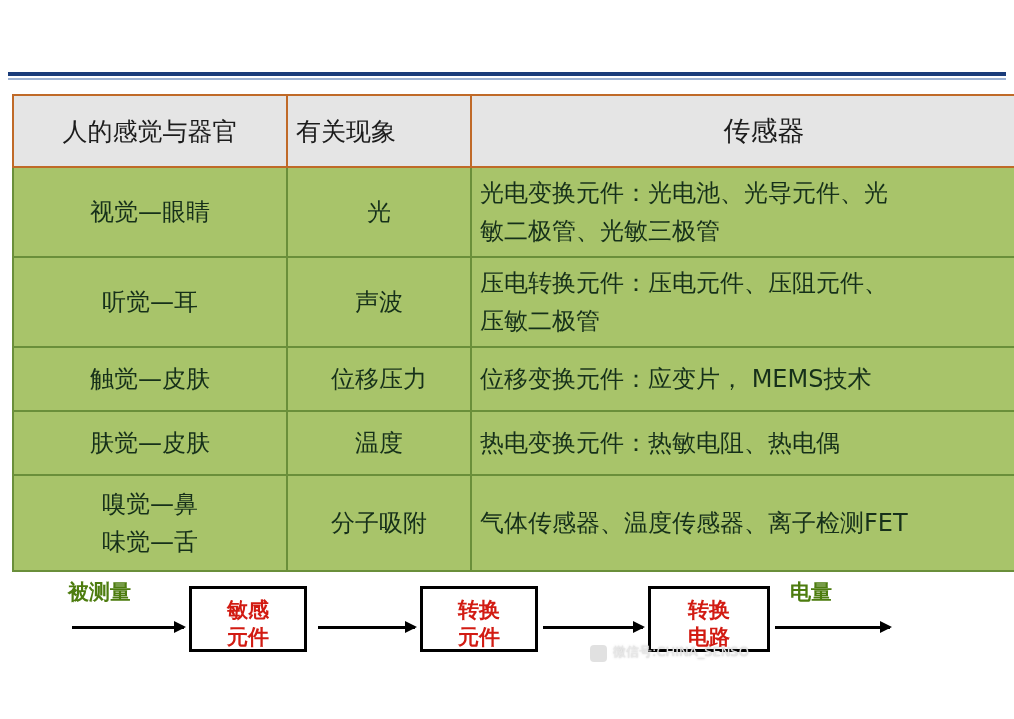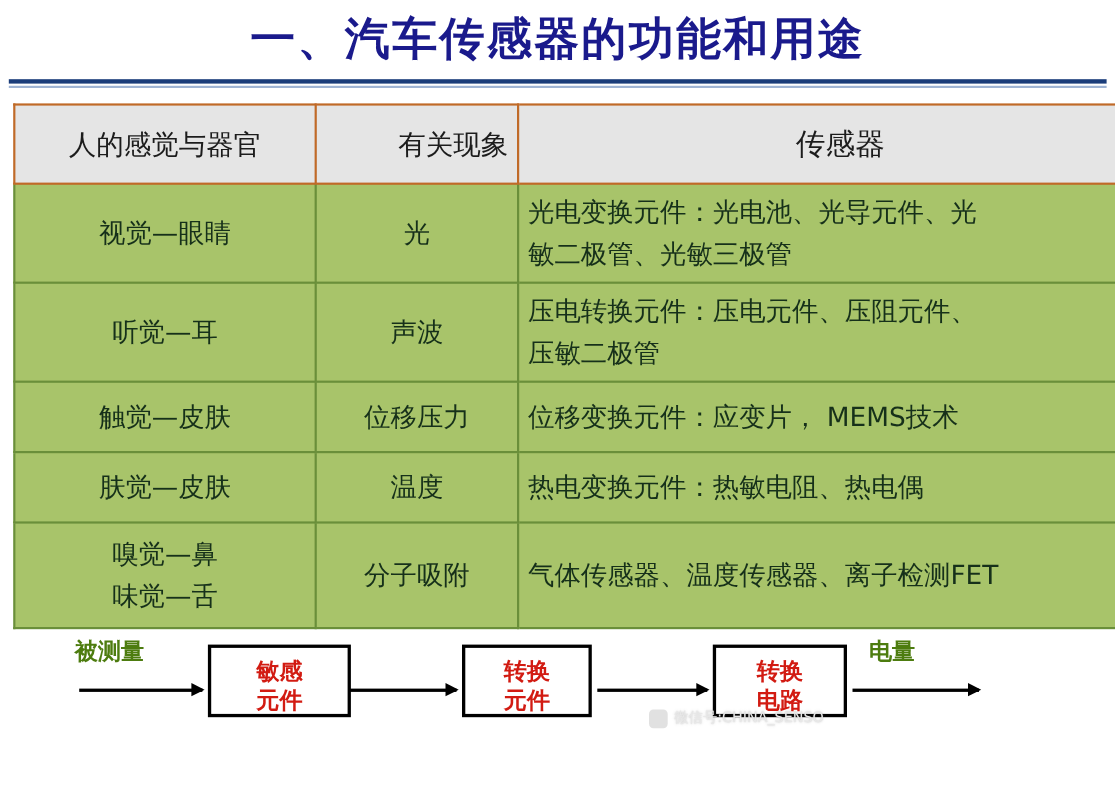--- a/index.html
+++ b/index.html
@@ -82,21 +82,21 @@
     height: 62px;
     font-size: 25px;
   }
   table.sensor-table thead th.head-sensor {
     font-size: 27px;
   }
   table.sensor-table tbody td {
     background: #a8c46a;
   }
   .col-a { width: 256px; text-align: center; }
-  .col-b { width: 166px; text-align: right; }
+  .col-b { width: 166px; text-align: left; }
   .col-c { width: 568px; text-align: left; }
   .cell-center { text-align: center; }
   .cell-left { text-align: left; }
   .two-line { line-height: 38px; }
   .row-tall td { height: 80px; }
   .row-mid td { height: 54px; }
   .row-last td { height: 86px; }
 
   
   .diagram {
@@ -122,21 +122,21 @@
     background: #ffffff;
     text-align: center;
     color: #d21b12;
     font-weight: bold;
     font-size: 21px;
     line-height: 27px;
     font-family: "DejaVu Sans", "Liberation Sans", sans-serif;
     padding-top: 8px;
     box-sizing: border-box;
   }
-  .box1 { left: 189px; top: 30px; width: 130px; height: 66px; }
+  .box1 { left: 189px; top: 30px; width: 118px; height: 66px; }
   .box2 { left: 420px; top: 30px; width: 118px; height: 66px; }
   .box3 { left: 648px; top: 30px; width: 122px; height: 66px; }
   .arrow {
     position: absolute;
     height: 3px;
     background: #000000;
     top: 70px;
   }
   .arrow::after {
     content: "";
@@ -194,21 +194,20 @@
     background: #dcdcdc;
     opacity: .85;
   }
 </style>
 </head>
 <body>
 
 <div class="slide">
 
   <div class="title-area">
-    <div class="title-text">一、汽车传感器的功能和用途</div>
     <div class="title-rule"></div>
     <div class="title-rule2"></div>
   </div>
 
   <div class="table-wrap">
     <table class="sensor-table">
       <thead>
         <tr>
           <th class="col-a">人的感觉与器官</th>
           <th class="col-b">有关现象</th>

